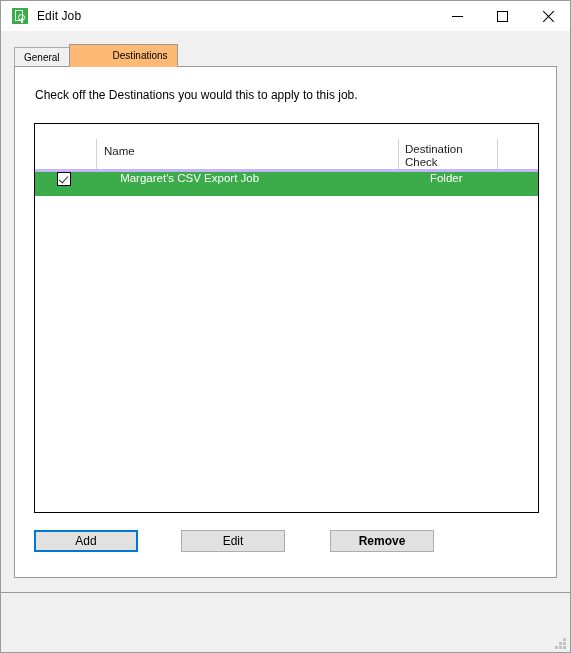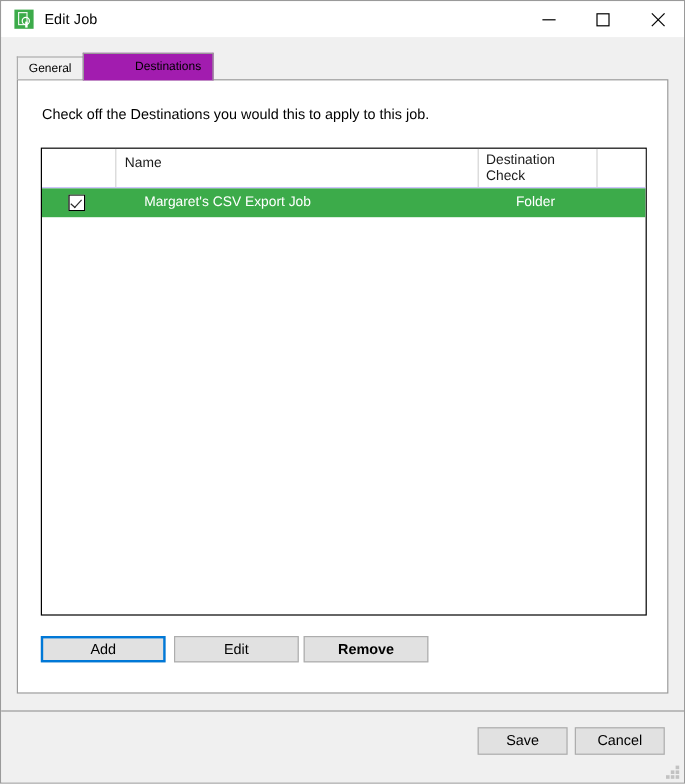--- a/index.html
+++ b/index.html
@@ -151,21 +151,21 @@
     background: #f0f0f0;
     border: 1px solid #acacac;
     border-bottom: none;
     box-sizing: border-box;
     margin-right: -1px;
     position: relative;
   }
   .tab.selected {
     height: 23px;
     line-height: 22px;
-    background: #a21caf;
+    background: #fdba74;
     border-color: #9a9a9a;
     margin-bottom: -1px;
     z-index: 4;
     padding-left: 43px;
   }
 
   .tabpage {
     margin: 0 13px 0 13px;
     background: #ffffff;
     border: 1px solid #9a9a9a;
@@ -192,43 +192,44 @@
     right: 17px;
     bottom: 64px;
     border: 1px solid #000000;
     background: #ffffff;
     box-sizing: border-box;
     overflow: hidden;
   }
   .grid-head {
     display: flex;
     height: 33px;
-    border-bottom: 1px solid #c4b5fd;
-    background: #ffffff;
-    box-sizing: border-box;
+    border-bottom: 3px solid #c4b5fd;
+    background: #ffffff;
+    box-sizing: border-box;
+    margin-top: 15px;
   }
   .hcell {
     box-sizing: border-box;
     border-right: 1px solid #d4d4d4;
     padding: 4px 0 0 6px;
     font-size: 11.5px;
     color: #1b1b1b;
     line-height: 12.5px;
     overflow: hidden;
   }
   .hcell.c-check { width: 62px; padding-left: 0; }
   .hcell.c-name  { width: 302px; padding-left: 7px; padding-top: 6px; }
   .hcell.c-type  { width: 99px; padding-left: 6px; }
   .hcell.c-last  { flex: 1 1 auto; border-right: none; }
 
   .grid-body { position: relative; }
   .grow {
     display: flex;
     height: 24px;
-    align-items: center;
+    align-items: flex-start;
     background: #3cab4a;
     color: #ffffff;
     font-size: 11.5px;
     gap: 18px;
   }
   .gcell { box-sizing: border-box; overflow: hidden; white-space: nowrap; }
   .gcell.c-check {
     width: 62px;
     display: flex;
     align-items: center;
@@ -258,40 +259,41 @@
     transform: rotate(42deg);
     box-sizing: border-box;
   }
 
   
   .actions {
     position: absolute;
     left: 19px;
     bottom: 25px;
     display: flex;
+    gap: 41px;
   }
   .btn {
     font-family: "Liberation Sans", sans-serif;
     font-size: 12px;
     color: #000;
     background: #e1e1e1;
     border: 1px solid #adadad;
     box-sizing: border-box;
     height: 22px;
     width: 104px;
     padding: 0;
     text-align: center;
     line-height: 20px;
   }
   .btn.focused {
     border: 2px solid #0078d7;
     line-height: 18px;
   }
   .actions .btn + .btn { margin-left: 2px; }
-  .actions .btn.mid { margin-left: 7px; }
+  .actions .btn.mid { margin-left: 2px; }
   .actions .btn.last { margin-left: 4px; font-weight: bold; }
 
   
   .footer {
     height: 59px;
     min-height: 59px;
     border-top: 1px solid #9a9a9a;
     background: #f0f0f0;
     position: relative;
   }
@@ -396,24 +398,20 @@
         <button class="btn mid">Edit</button>
         <button class="btn last">Remove</button>
       </div>
 
     </div>
 
     <div class="spacer-top"></div>
   </div>
 
   <div class="footer">
-    <div class="footer-buttons">
-      <button class="btn">Save</button>
-      <button class="btn">Cancel</button>
-    </div>
     <div class="gripper">
       <i class="d1"></i>
         <i class="d2"></i>
         <i class="d3"></i>
       <i class="d4"></i>
         <i class="d5"></i>
         <i class="d6"></i>
     </div>
   </div>
 

